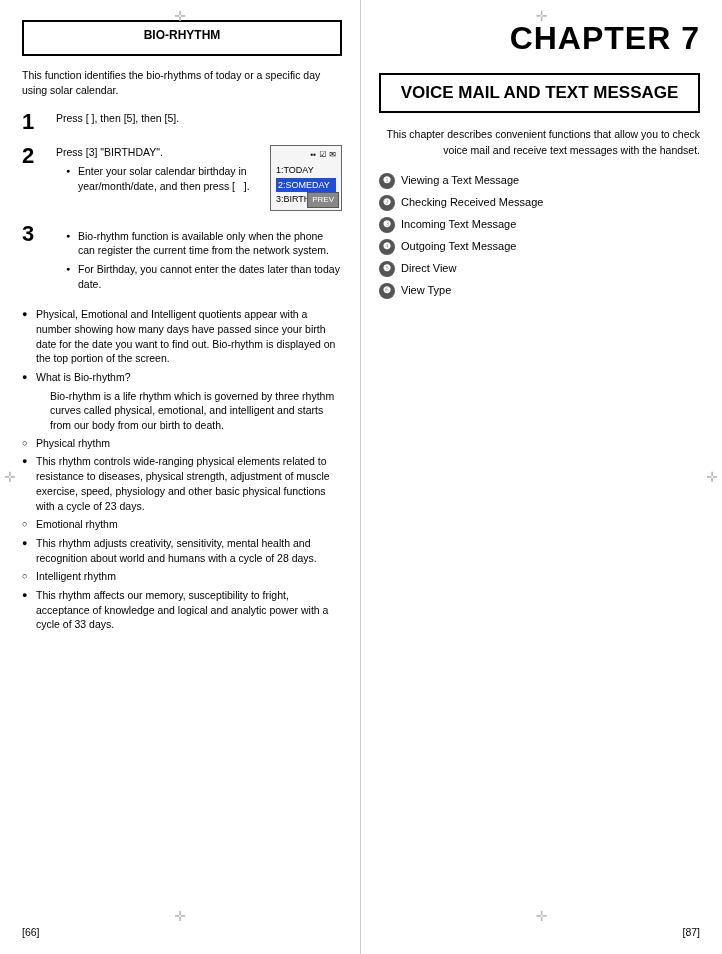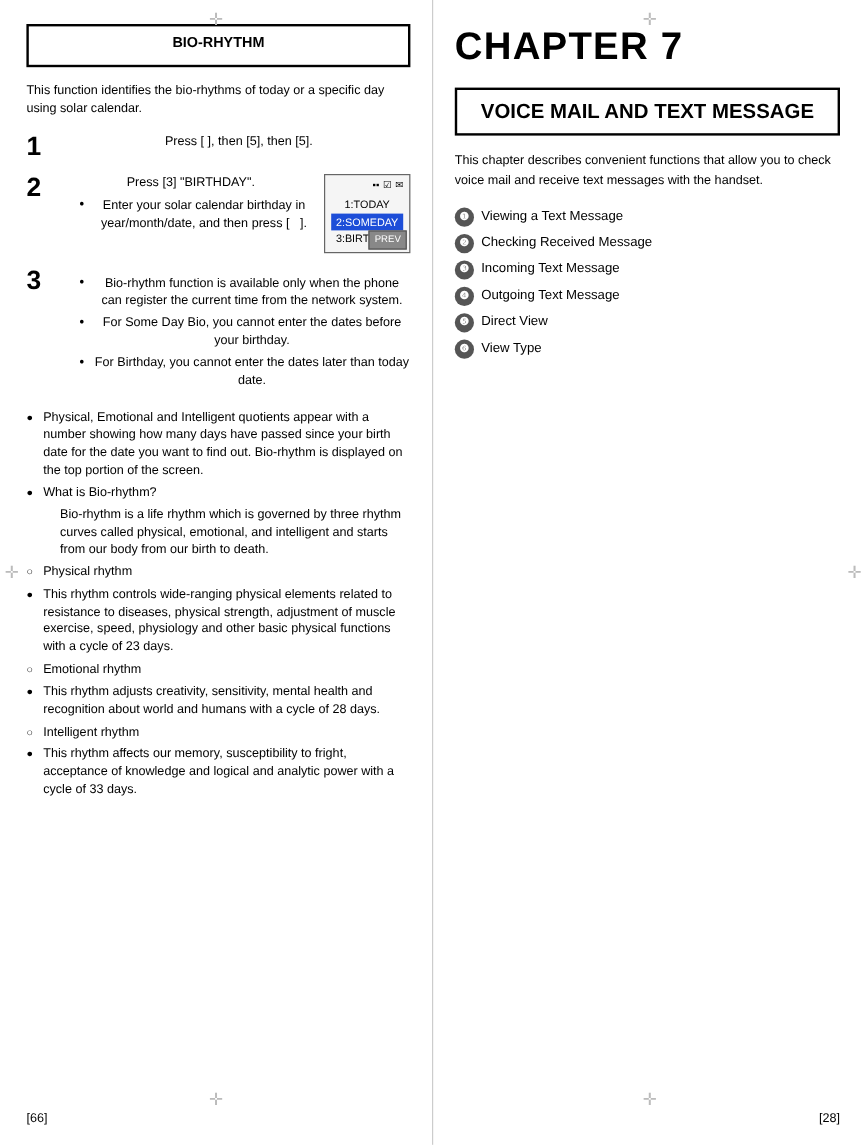--- a/index.html
+++ b/index.html
@@ -27,21 +27,21 @@
       width: 361px;
       min-height: 954px;
       padding: 20px 22px 20px 18px;
       position: relative;
     }
 
     
     .chapter-heading {
       font-size: 32px;
       font-weight: bold;
-      text-align: left;
+      text-align: right;
       margin-bottom: 16px;
       letter-spacing: 1px;
     }
 
     
     .section-title {
       text-align: center;
       font-size: 17px;
       font-weight: bold;
       border: 2px solid #000;
@@ -79,21 +79,20 @@
       font-weight: bold;
       min-width: 26px;
       line-height: 1;
       margin-right: 8px;
       margin-top: 0px;
     }
     .step-content {
       flex: 1;
       font-size: 10.5px;
       line-height: 1.4;
-      text-align: center;
     }
     .step-content .step-text {
       margin-bottom: 4px;
     }
 
     
     .step2-inner {
       display: flex;
       align-items: flex-start;
       gap: 8px;
@@ -222,20 +221,21 @@
       bottom: 16px;
       right: 22px;
       font-size: 10.5px;
     }
 
     
     .toc-intro {
       font-size: 10.5px;
       line-height: 1.5;
       margin-bottom: 14px;
+      text-align: right;
     }
     .toc-list {
       list-style: none;
       padding: 0;
     }
     .toc-list li {
       display: flex;
       align-items: flex-start;
       margin-bottom: 6px;
       font-size: 11px;
@@ -336,21 +336,20 @@
         </div>
       </div>
     </div>
   </div>
 
   <div class="step">
     <div class="step-number">3</div>
     <div class="step-content">
       <ul class="step3-bullets">
         <li>Bio-rhythm function is available only when the phone can register the current time from the network system.</li>
-        <li>For Some Day Bio, you cannot enter the dates before your birthday.</li>
         <li>For Birthday, you cannot enter the dates later than today date.</li>
       </ul>
     </div>
   </div>
 
   <div class="bottom-bullets">
     <div class="bullet-item">
       <span class="bullet-symbol">●</span>
       <span class="bullet-text">Physical, Emotional and Intelligent quotients appear with a number showing how many days have passed since your birth date for the date you want to find out. Bio-rhythm is displayed on the top portion of the screen.</span>
     </div>
@@ -422,15 +421,15 @@
     <li>
       <span class="toc-circle">❺</span>
       <span>Direct View</span>
     </li>
     <li>
       <span class="toc-circle">❻</span>
       <span>View Type</span>
     </li>
   </ul>
 
-  <div class="page-number-right">[28]</div>
+  <div class="page-number-right">[87]</div>
   <div class="bottom-cross">✛</div>
 </div>
 
 </body></html>

